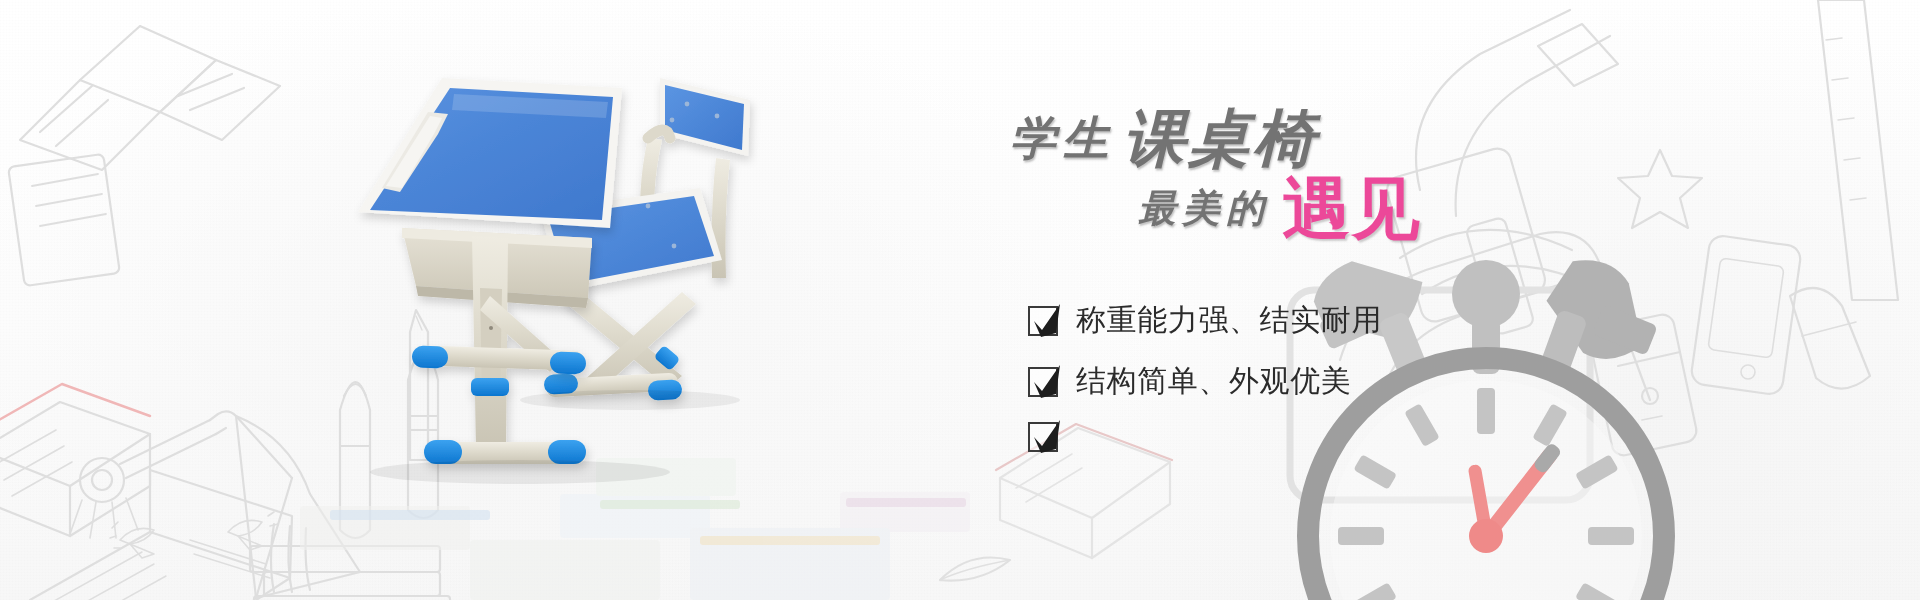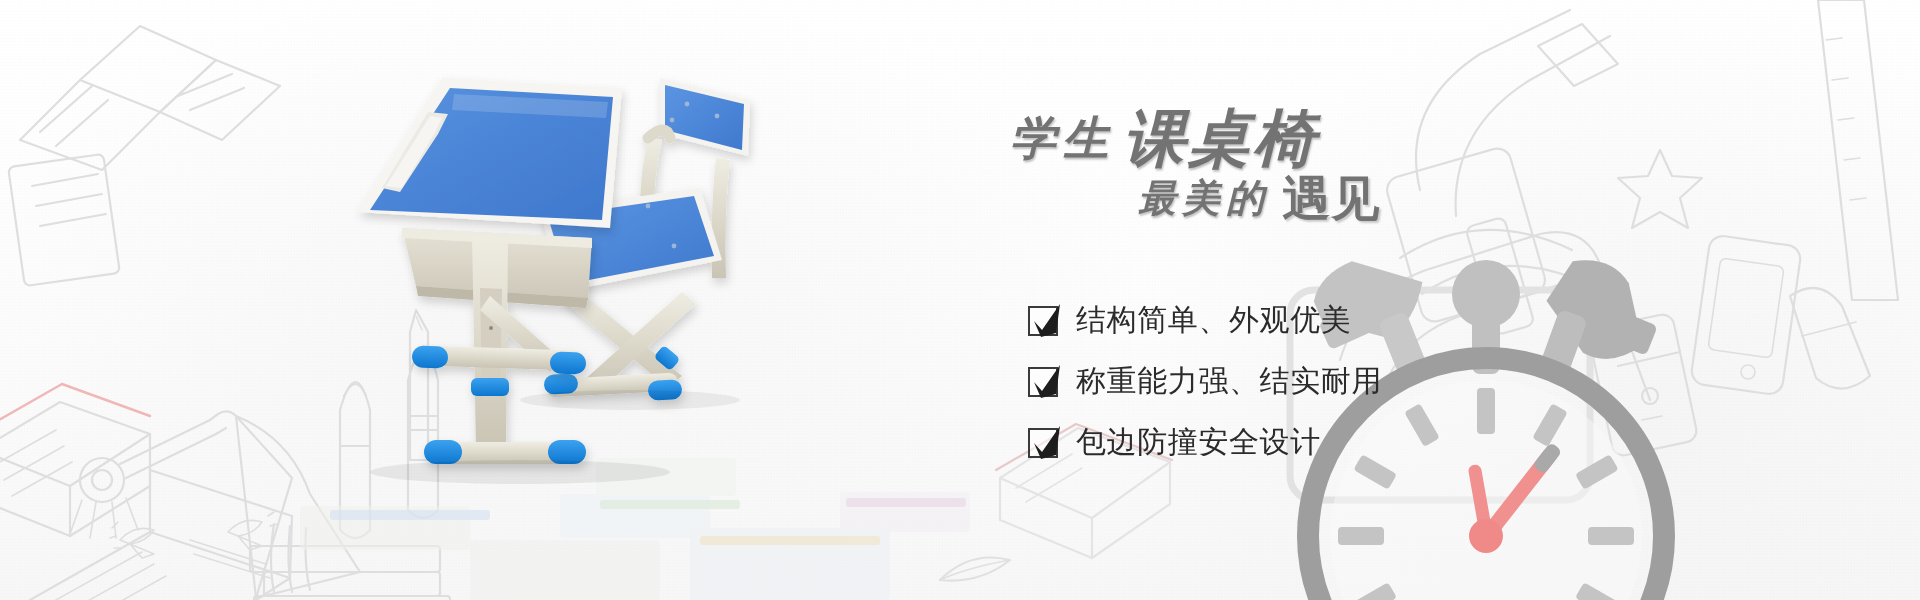--- a/index.html
+++ b/index.html
@@ -54,23 +54,23 @@
     font-style:italic;
     color:#737373;
     letter-spacing:.06em;
     text-shadow:1px 2px 2px rgba(120,120,120,.45);
   }
   .brush-sm { font-size:46px; line-height:1; letter-spacing:.14em; }
   .brush-lg { font-size:62px; line-height:1; letter-spacing:.05em; }
   .slab {
     font-family:"DejaVu Serif", "Liberation Serif", serif;
     font-weight:700;
-    font-size:48px;
+    font-size:68px;
     line-height:1;
-    color:#737373;
+    color:#ec4899;
     letter-spacing:.02em;
     text-shadow:2px 2px 2px rgba(130,130,130,.40);
   }
   .hl-row1 .brush-sm { vertical-align:middle; }
   .hl-row1 .brush-lg { vertical-align:middle; margin-left:8px; }
   .hl-row2 .brush-lg { vertical-align:middle; font-size:38px; letter-spacing:.16em;}
   .hl-row2 .slab     { vertical-align:middle; margin-left:12px; }
 
   
   .features {
@@ -416,36 +416,35 @@
   </div>
 
   <div class="features">
 
     <div class="feature-item">
       <span class="tick-box">
         <svg width="38" height="40" viewBox="0 0 38 40" xmlns="http://www.w3.org/2000/svg">
           <path d="M7 20 L15 29 L33 3 L29 32 L14 36 Z" fill="#1d1d1d"></path>
         </svg>
       </span>
-      <span class="feature-text">结构简单、外观优美</span>
+      <span class="feature-text">称重能力强、结实耐用</span>
     </div>
 
     <div class="feature-item">
       <span class="tick-box">
         <svg width="38" height="40" viewBox="0 0 38 40" xmlns="http://www.w3.org/2000/svg">
           <path d="M7 20 L15 29 L33 3 L29 32 L14 36 Z" fill="#1d1d1d"></path>
         </svg>
       </span>
-      <span class="feature-text">称重能力强、结实耐用</span>
+      <span class="feature-text">结构简单、外观优美</span>
     </div>
 
     <div class="feature-item">
       <span class="tick-box">
         <svg width="38" height="40" viewBox="0 0 38 40" xmlns="http://www.w3.org/2000/svg">
           <path d="M7 20 L15 29 L33 3 L29 32 L14 36 Z" fill="#1d1d1d"></path>
         </svg>
       </span>
-      <span class="feature-text">包边防撞安全设计</span>
     </div>
 
   </div>
 
 </div>
 
 </body></html>

